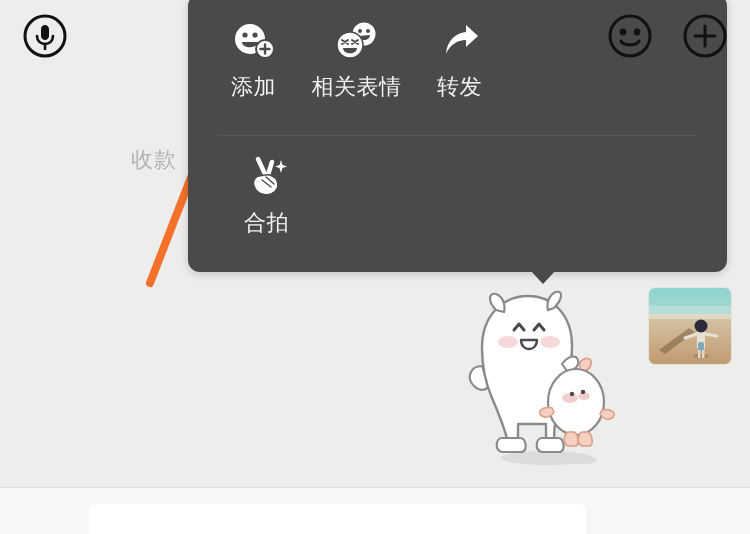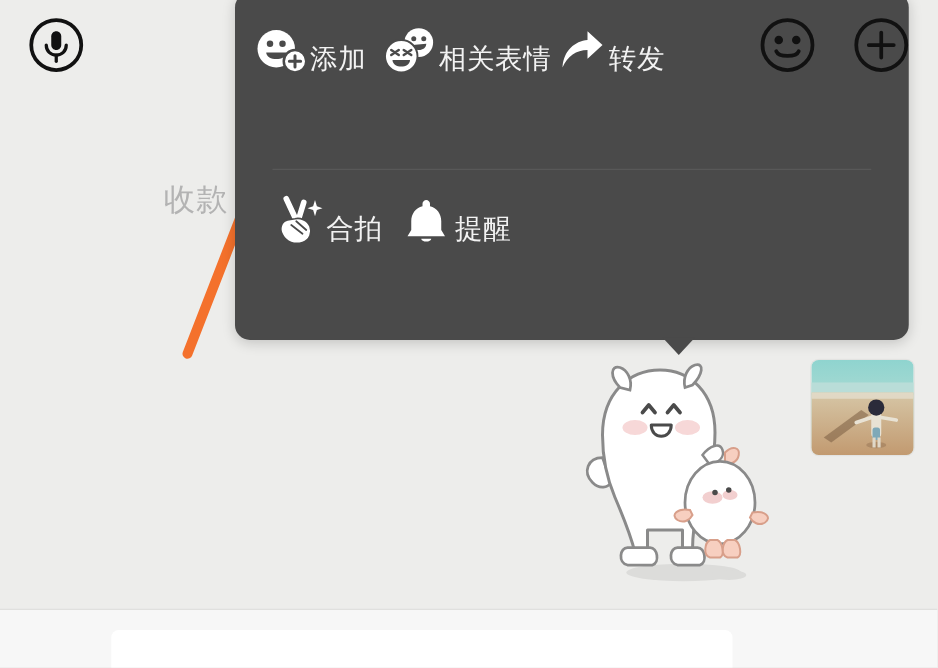--- a/index.html
+++ b/index.html
@@ -20,21 +20,21 @@
     position: absolute;
     inset: 0;
     background: #ededeb;
   }
 
   
   #receipt-label {
     position: absolute;
     left: 131px;
     top: 145px;
-    font-size: 25px;
+    font-size: 22px;
     color: #b3b3b3;
     letter-spacing: 1px;
     line-height: 30px;
     white-space: nowrap;
     user-select: none;
   }
 
   
   #annotation-arrow {
     position: absolute;
@@ -114,21 +114,21 @@
     left: 30px;
     top: 141px;
     width: 479px;
     height: 1px;
     background: rgba(255,255,255,0.08);
   }
 
   .menu-item {
     flex: 0 0 103px;
     display: flex;
-    flex-direction: row;
+    flex-direction: column;
     align-items: center;
     cursor: pointer;
     text-align: center;
   }
   .menu-item .menu-icon {
     width: 46px;
     height: 42px;
     display: flex;
     align-items: center;
     justify-content: center;
@@ -340,29 +340,20 @@
             <path d="M27 6 L23 19" stroke="#fff" stroke-width="4.5" stroke-linecap="round"></path>
             <path d="M14 20 C9 21 7 27 10 32 C13 38 20 40 26 38 C32 36 34 30 32 25 C30 20 24 18 20 19 Z" fill="#fff" stroke="#4a4a4a" stroke-width="1.4"></path>
             <path d="M17 24 L26 31 M21 21 L29 28" stroke="#4a4a4a" stroke-width="1.4" stroke-linecap="round"></path>
             <path d="M36 4 L37.5 9 L42 10.5 L37.5 12 L36 17 L34.5 12 L30 10.5 L34.5 9 Z" fill="#fff"></path>
           </svg>
         </span>
         <span class="menu-label">合拍</span>
       </div>
 
 
-      <div class="menu-item">
-        <span class="menu-icon">
-          <svg width="40" height="40" viewBox="0 0 40 40" xmlns="http://www.w3.org/2000/svg">
-            <path d="M20 3 C21.6 3 23 4.4 23 6 L23 8 C28.5 9.4 32 14 32 20 L32 27 L35 32 L5 32 L8 27 L8 20 C8 14 11.5 9.4 17 8 L17 6 C17 4.4 18.4 3 20 3 Z" fill="#fff"></path>
-            <path d="M16 34 C16 37 24 37 24 34 Z" fill="#fff"></path>
-          </svg>
-        </span>
-        <span class="menu-label">提醒</span>
-      </div>
 
 
     </div>
   </div>
 
   <div id="context-menu-tail">
     <svg width="26" height="15" viewBox="0 0 26 15" xmlns="http://www.w3.org/2000/svg">
       <path d="M0 0 L26 0 L13 14 Z" fill="#4a4a4a"></path>
     </svg>
   </div>

